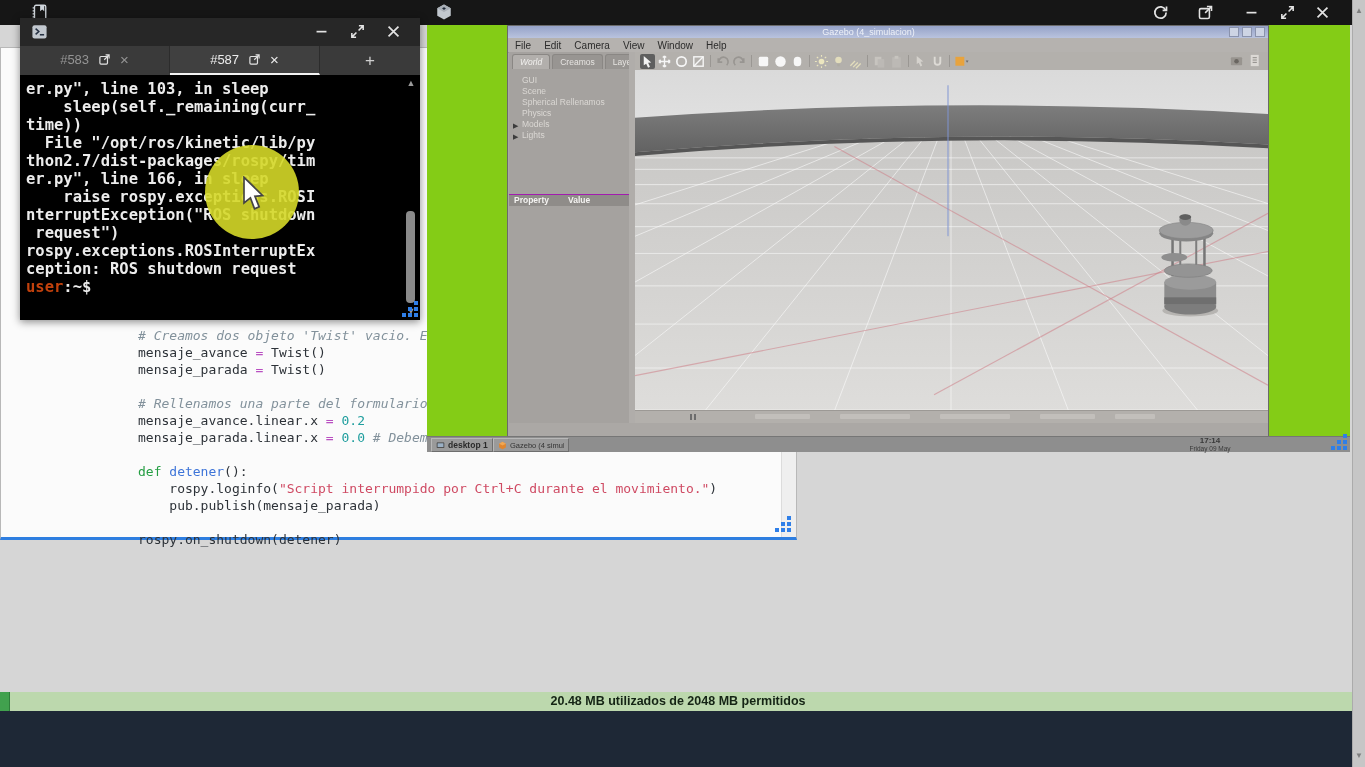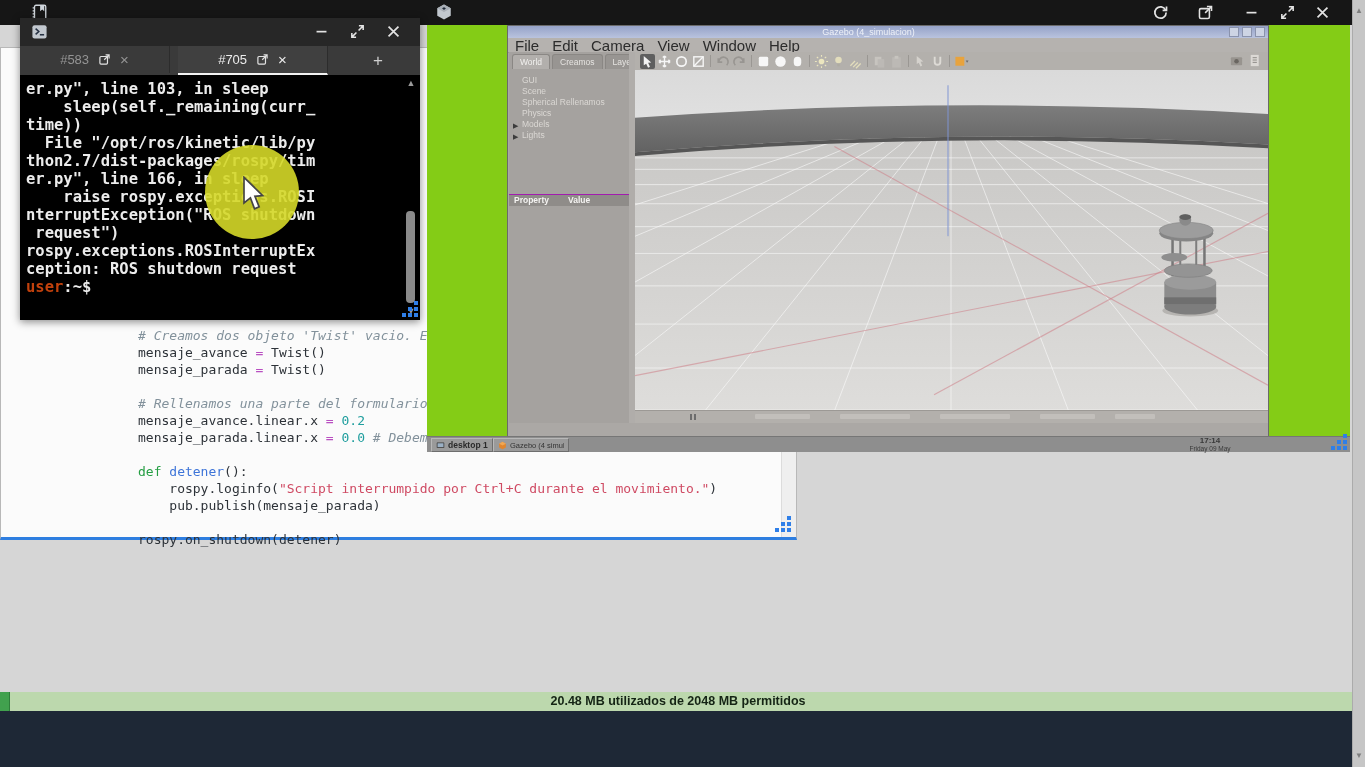--- a/index.html
+++ b/index.html
@@ -33,21 +33,21 @@
   #editor-grip{position:absolute;right:4px;bottom:4px;}
 
   
   #terminal{left:20px;top:18px;width:400px;height:302px;background:#000;z-index:2;
             box-shadow:0 2px 8px rgba(0,0,0,.45);}
   #term-title{position:absolute;left:0;top:0;right:0;height:28px;background:#272727;}
   #term-title .ic{position:absolute;top:5px;width:17px;height:17px;}
   #term-app-icon{left:11px;}
   .term-btn{position:absolute;top:5px;width:18px;height:18px;}
   #term-min{left:293px;} #term-max{left:329px;} #term-close{left:365px;}
-  #term-tabs{position:absolute;left:0;top:28px;right:0;height:29px;background:#3a3a3a;display:flex;gap:8px;}
+  #term-tabs{position:absolute;left:0;top:28px;right:0;height:29px;background:#3a3a3a;display:flex;}
   .term-tab{width:149px;height:27px;display:flex;align-items:center;justify-content:center;gap:9px;
             border-right:1px solid #2c2c2c;color:#949494;font-size:13px;}
   .term-tab.active{color:#ececec;border-bottom:2px solid #f2f2f2;background:#404040;}
   .term-tab .ic{width:13px;height:13px;}
   .term-x{font-size:15px;line-height:13px;}
   #term-newtab{flex:1;display:flex;align-items:center;justify-content:center;color:#cfcfcf;font-size:17px;}
   #term-body{position:absolute;left:0;top:57px;right:0;bottom:0;padding:5px 0 0 6px;
              font-family:"DejaVu Sans Mono",monospace;font-size:15.5px;line-height:18px;
              font-weight:bold;color:#ececec;white-space:pre;}
   .t-user{color:#c2410c;}
@@ -64,26 +64,26 @@
   
   #vnc{left:427px;top:25px;width:923px;height:427px;background:#84cc16;z-index:3;}
   #gz{position:absolute;left:80px;top:0;width:762px;height:412px;background:#aba8a5;
       border:1px solid #6a6a6a;box-sizing:border-box;}
   #gz-titlebar{position:absolute;left:0;top:0;right:0;height:12px;
                background:linear-gradient(#95a2c8,#b9c3de);display:flex;align-items:center;}
   #gz-title{flex:1;text-align:center;font-size:9px;color:#eef1f8;}
   .gz-winbtn{width:8px;height:8px;background:#cdd4e4;border:1px solid #8a93ad;margin-right:3px;}
   #gz-menubar{position:absolute;left:0;top:12px;right:0;height:14px;background:#b5b2af;
               border-bottom:1px solid #9b9894;display:flex;align-items:center;gap:13px;padding-left:7px;}
-  #gz-menubar span{font-size:15px;color:#2c2c2c;}
+  #gz-menubar span{font-size:10px;color:#2c2c2c;}
   #gz-panel{position:absolute;left:1px;top:26px;width:120px;bottom:13px;background:#a5a29f;}
   #gz-tabs{display:flex;gap:2px;padding:2px 0 0 3px;}
   #gz-tabs .gz-tab{font-size:8.5px;color:#e6e4e1;background:#989592;border:1px solid #8a8784;
                    border-bottom:none;border-radius:3px 3px 0 0;padding:2px 7px;}
-  #gz-tabs .gz-tab.active{background:#b2afac;color:#f2f1ef;}
+  #gz-tabs .gz-tab.active{background:#b2afac;color:#f2f1ef;font-style:italic;}
   #gz-tree{padding:6px 0 0 13px;}
   #gz-tree .ti{font-size:8.5px;color:#dbd8d4;line-height:11px;position:relative;}
   #gz-tree .ti .arrow{color:#3c3c3c;font-size:7px;position:absolute;left:-9px;top:1px;}
   #gz-prop{position:absolute;left:0;top:142px;right:0;height:11px;background:#8f8c89;
            border-top:1px solid #a21caf;border-bottom:1px solid #848181;}
   #gz-prop span{font-size:8.5px;font-weight:bold;color:#f4f3f1;position:absolute;top:0;}
   #gz-prop .p1{left:5px;} #gz-prop .p2{left:59px;}
   #gz-propbody{position:absolute;left:0;top:154px;right:0;bottom:0;background:#a5a29f;}
   #gz-split{position:absolute;left:121px;top:26px;width:6px;bottom:13px;background:#b0adaa;}
   #gz-right{position:absolute;left:127px;top:26px;right:0;bottom:13px;}
@@ -220,21 +220,21 @@
           <span>#583</span>
           <span class="ic">
             <svg viewBox="0 0 24 24" fill="none" stroke="#e3e3e3" stroke-width="2.2">
               <rect x="3.5" y="6.5" width="14" height="14" rx="2"></rect>
               <path d="M14 3.5 h6.5 V10 M20.5 3.5 L11.5 12.5"></path>
             </svg>
           </span>
           <span class="term-x">×</span>
         </div>
         <div class="term-tab active">
-          <span>#705</span>
+          <span>#587</span>
           <span class="ic">
             <svg viewBox="0 0 24 24" fill="none" stroke="#e3e3e3" stroke-width="2.2">
               <rect x="3.5" y="6.5" width="14" height="14" rx="2"></rect>
               <path d="M14 3.5 h6.5 V10 M20.5 3.5 L11.5 12.5"></path>
             </svg>
           </span>
           <span class="term-x">×</span>
         </div>
         <div id="term-newtab">+</div>
       </div>

